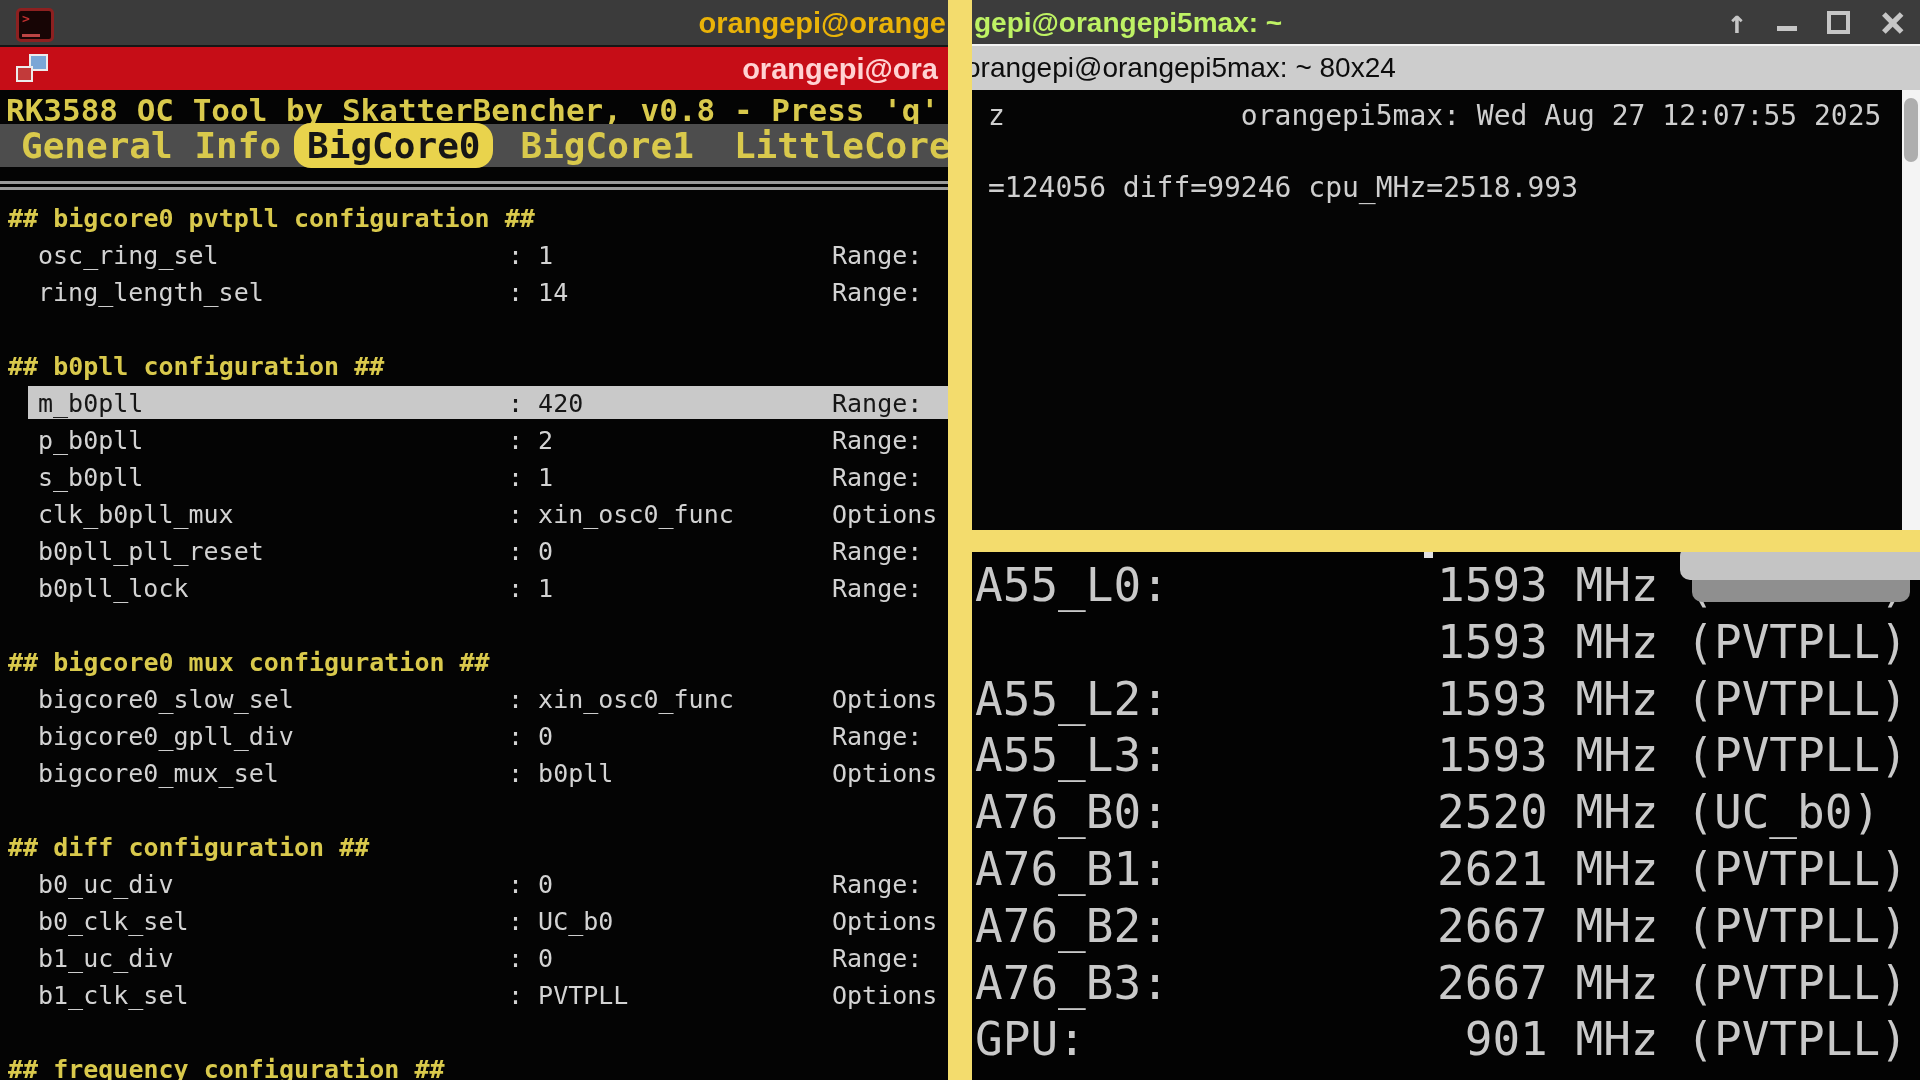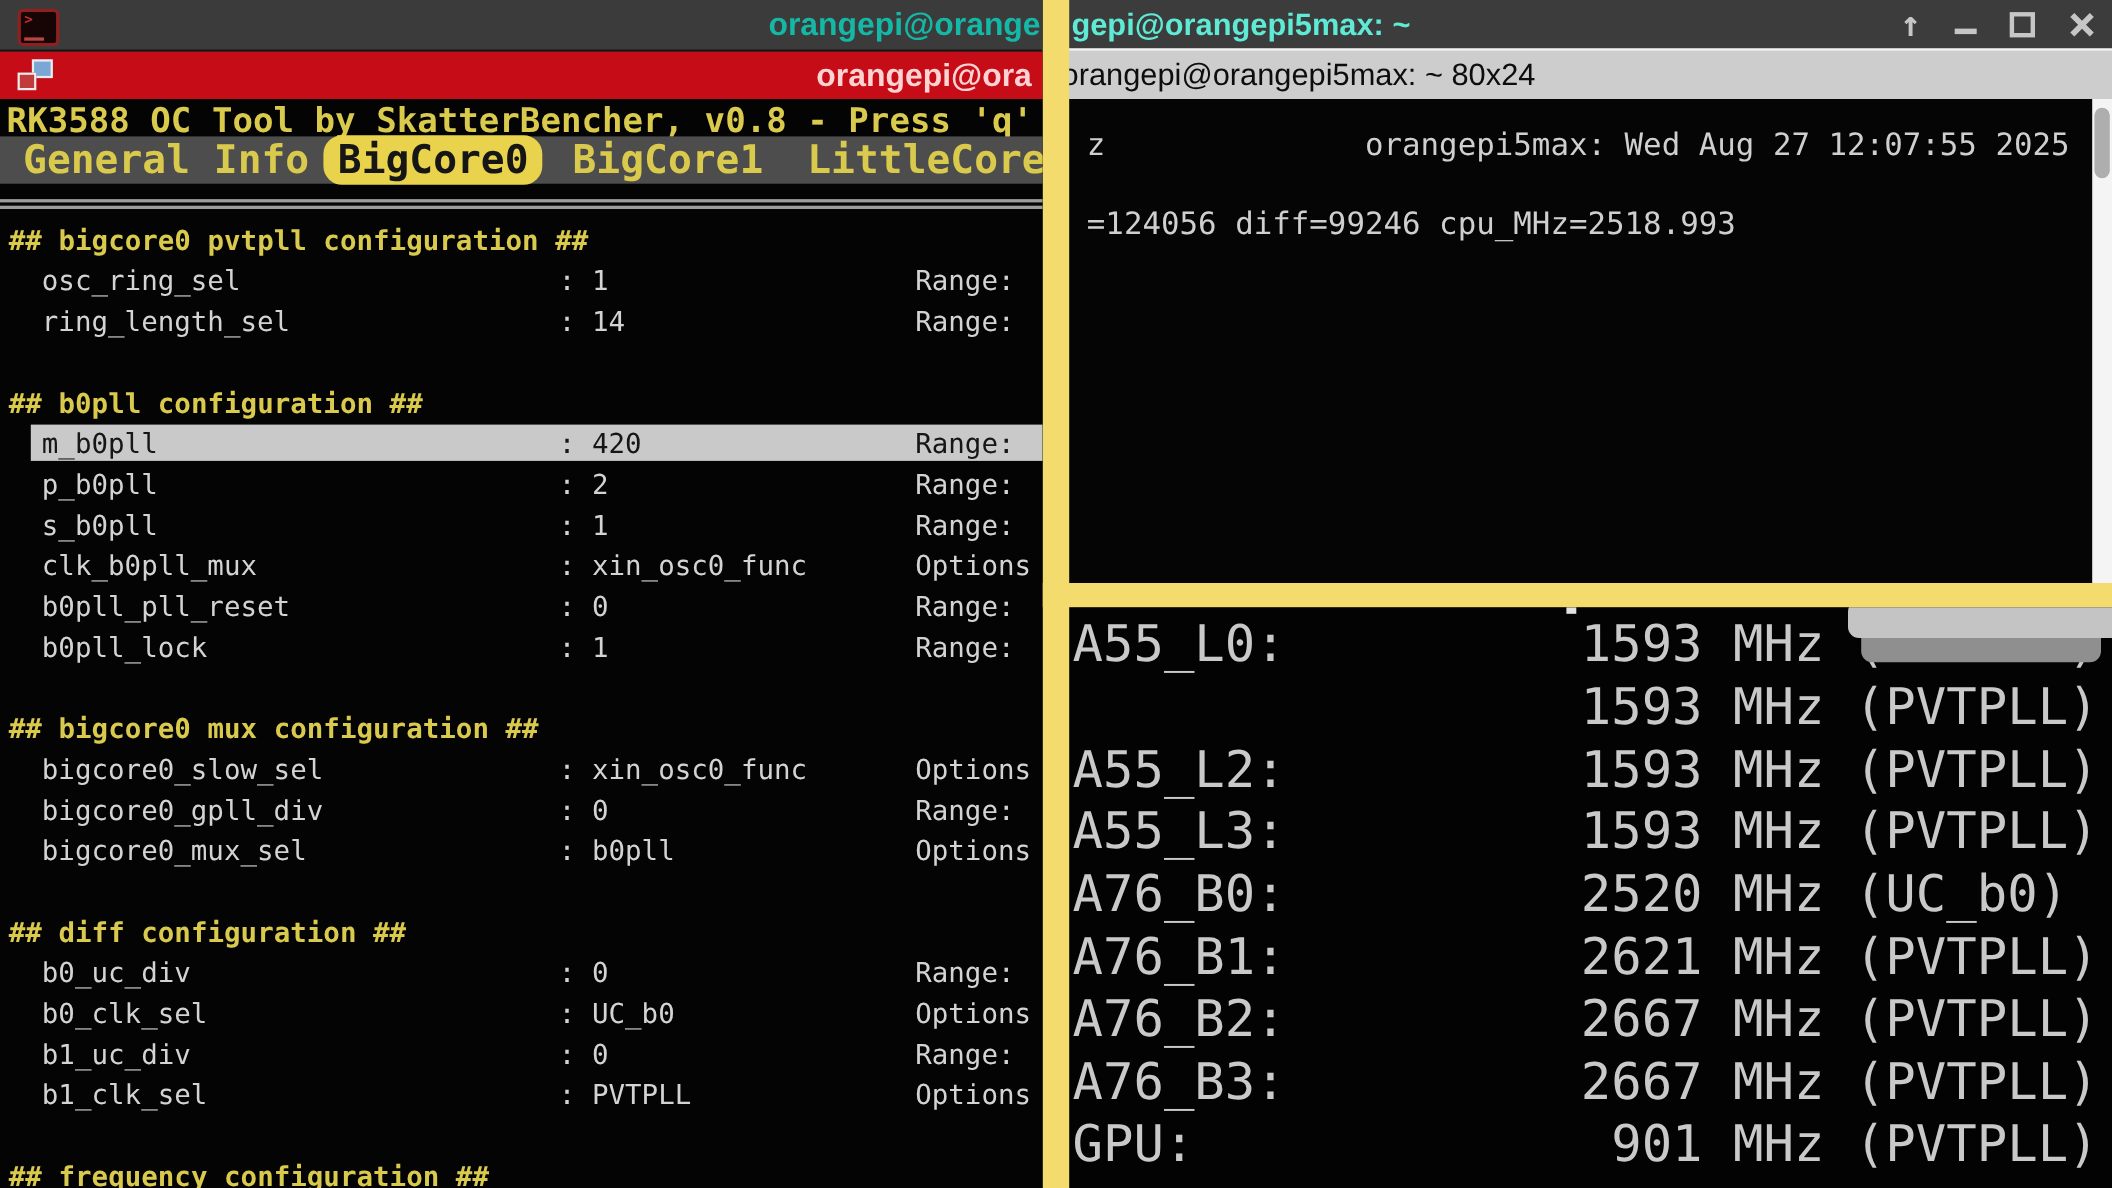--- a/index.html
+++ b/index.html
@@ -2,21 +2,21 @@
 <html><head>
 <meta charset="utf-8">
 <style>
   html,body{margin:0;padding:0;background:#101010;}
   #screen{position:relative;width:1920px;height:1080px;overflow:hidden;
           font-family:"DejaVu Sans Mono", monospace;background:#101010;}
 
   
   .left-window{position:absolute;left:0;top:0;width:948px;height:1080px;background:#040404;overflow:hidden;}
   .lw-titlebar{position:absolute;left:0;top:0;width:100%;height:45px;background:#3b3b3b;border-bottom:2px solid #161616;}
-  .lw-title{position:absolute;right:2px;top:7px;color:#14b8a6;font-family:"Liberation Sans",sans-serif;
+  .lw-title{position:absolute;right:2px;top:7px;color:#eab308;font-family:"Liberation Sans",sans-serif;
             font-weight:bold;font-size:29px;white-space:nowrap;}
   .term-icon{position:absolute;left:16px;top:8px;width:32px;height:28px;background:#170505;
              border:3px solid #8d2020;border-radius:5px;}
   .term-icon .glyph{position:absolute;left:3px;top:2px;color:#c03030;font-size:13px;font-weight:bold;line-height:12px;}
   .term-icon .bar{position:absolute;left:3px;bottom:2px;width:18px;height:3px;background:#b44;}
   .lw-redbar{position:absolute;left:0;top:47px;width:100%;height:43px;background:#c60d17;}
   .lw-redtitle{position:absolute;right:10px;top:6px;color:#ffd3d3;font-family:"Liberation Sans",sans-serif;
                font-weight:bold;font-size:29px;white-space:nowrap;}
   .red-icon{position:absolute;left:14px;top:7px;width:36px;height:28px;}
   .red-icon .sq-blue{position:absolute;right:2px;top:0;width:15px;height:13px;background:#7aa7d6;border:2px solid #ececec;}
@@ -36,31 +36,31 @@
   .tline .hdr{position:absolute;left:8px;font-weight:bold;color:#d9c94c;white-space:pre;}
   .tline .lbl{position:absolute;left:38px;white-space:pre;}
   .tline .val{position:absolute;left:508px;white-space:pre;}
   .tline .rng{position:absolute;left:832px;white-space:pre;}
   .tline.hl .hl-bar{position:absolute;left:28px;right:0;top:1px;bottom:3px;background:#c9c9c9;}
   .tline.hl .lbl,.tline.hl .val,.tline.hl .rng{color:#161616;z-index:1;}
 
   
   .right-window{position:absolute;left:948px;top:0;width:972px;height:552px;overflow:hidden;background:#050505;}
   .rw-titlebar{position:absolute;left:0;top:0;width:100%;height:44px;background:#3c3c3c;}
-  .rw-title{position:absolute;left:26px;top:7px;color:#5eead4;font-family:"Liberation Sans",sans-serif;
+  .rw-title{position:absolute;left:26px;top:7px;color:#bef264;font-family:"Liberation Sans",sans-serif;
             font-weight:bold;font-size:28px;white-space:nowrap;}
   .rw-controls{position:absolute;right:14px;top:0;height:44px;display:flex;align-items:center;gap:30px;}
   .wc{color:#c6c6c6;cursor:default;}
   .wc-rollup{font-size:32px;font-weight:bold;line-height:30px;}
   .wc-min{width:20px;height:5px;background:#c6c6c6;margin-top:12px;}
   .wc-max{width:15px;height:15px;border:4px solid #c6c6c6;}
   .wc-close{font-size:44px;font-weight:bold;line-height:30px;}
   .rw-tabbar{position:absolute;left:0;top:44px;width:100%;height:44px;background:#cdcdcd;border-top:2px solid #f2f2f2;}
   .rw-tablabel{position:absolute;left:17px;top:6px;color:#0d0d0d;font-family:"Liberation Sans",sans-serif;font-size:28px;white-space:nowrap;}
-  .rw-terminal{position:absolute;left:0;top:90px;width:954px;height:462px;background:#050505;padding-top:24px;box-sizing:border-box;}
+  .rw-terminal{position:absolute;left:0;top:90px;width:954px;height:462px;background:#050505;padding-top:8px;box-sizing:border-box;}
   .rw-terminal pre{margin:0;padding-left:40px;font-family:"DejaVu Sans Mono",monospace;
                    font-size:28px;line-height:36px;color:#cfcfcf;}
   .rw-scrollbar{position:absolute;right:0;top:90px;width:18px;height:462px;background:#f4f4f4;}
   .rw-thumb{position:absolute;left:2px;top:8px;width:14px;height:64px;background:#aeaeae;border-radius:7px;}
 
   
   .freq-inset{position:absolute;left:948px;top:552px;width:972px;height:528px;background:#030303;overflow:hidden;}
   .frow{position:absolute;height:56px;font-size:46px;line-height:56px;color:#c9c9c9;}
   .frow .flbl{position:absolute;left:27px;white-space:pre;}
   .frow .fval{position:absolute;left:489px;white-space:pre;}

